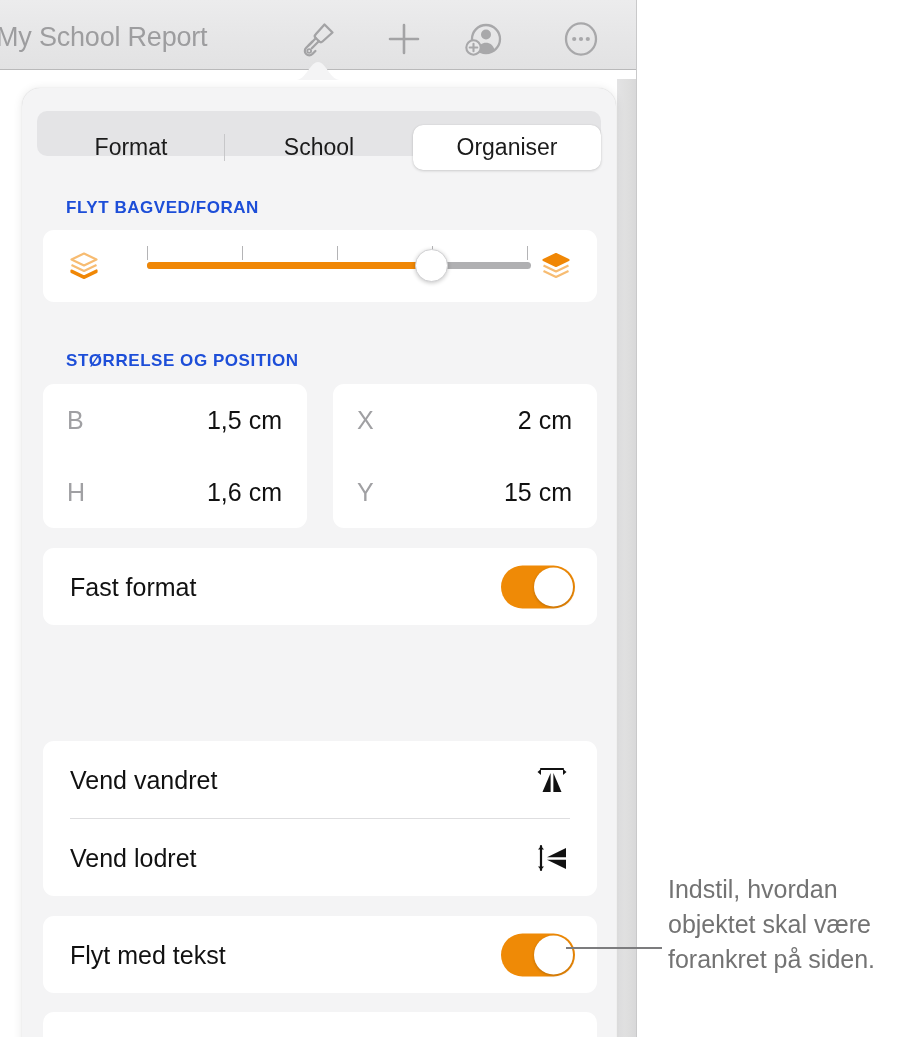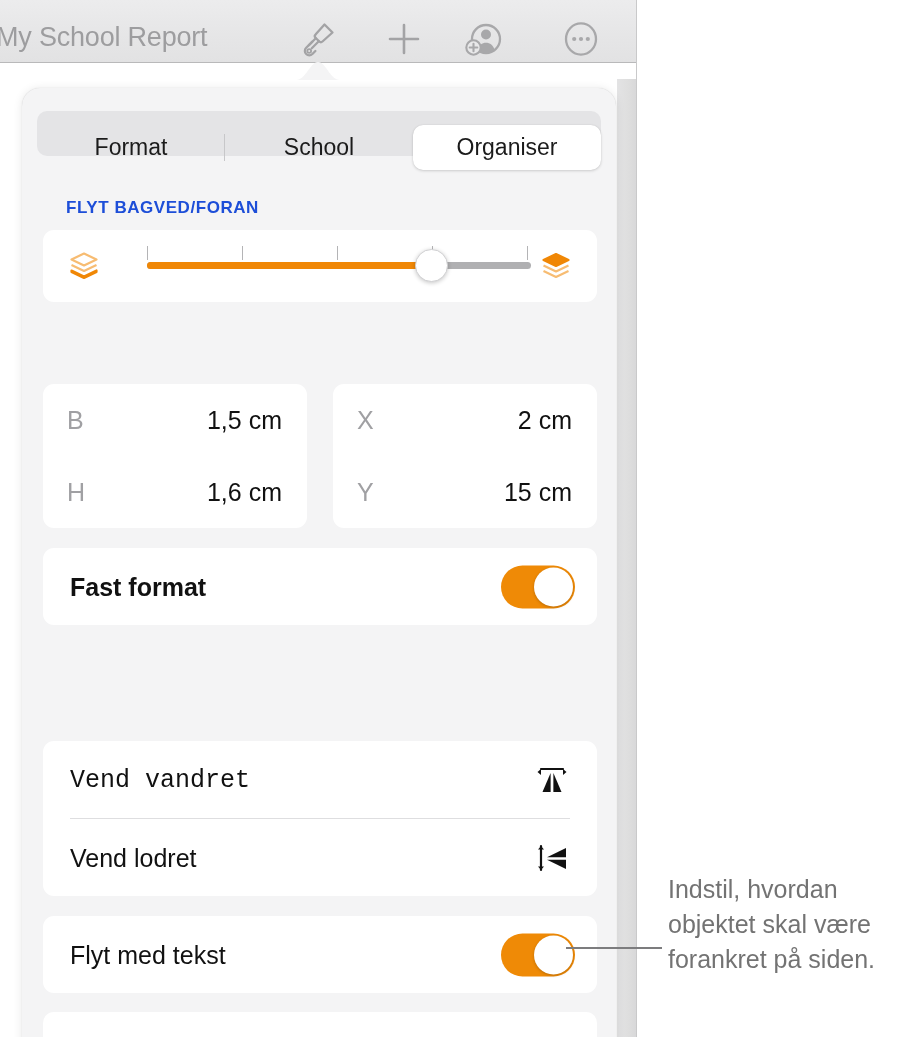--- a/index.html
+++ b/index.html
@@ -18,21 +18,21 @@
     width: 920px;
     height: 1037px;
     background: #ffffff;
   }
 
   
   .toolbar {
     position: absolute;
     left: 0; top: 0;
     width: 637px;
-    height: 63px;
+    height: 70px;
     background: linear-gradient(180deg, #ececed 0%, #e6e6e7 55%, #e2e2e3 100%);
     border-bottom: 1px solid #b9b9ba;
   }
   .doc-title {
     position: absolute;
     left: -4px; top: 22px;
     font-size: 27px;
     color: #9d9d9f;
     letter-spacing: -0.2px;
     white-space: nowrap;
@@ -203,21 +203,21 @@
     position: absolute;
     right: 25px; top: 50%;
     transform: translateY(-50%);
     font-size: 25px;
     color: #111111;
     white-space: nowrap;
     margin-left: 19px;
   }
 
   
-  #card-fastformat { left: 21px; top: 460px; width: 554px; height: 77px; font-weight: bold; }
+  #card-fastformat { left: 21px; top: 460px; width: 554px; height: 77px; }
   #card-roter      { left: 21px; top: 556px; width: 554px; height: 77px; }
   #card-flip       { left: 21px; top: 653px; width: 554px; height: 155px; }
   #card-movetext   { left: 21px; top: 828px; width: 554px; height: 77px; text-align: right; }
   #card-bottom     { left: 21px; top: 924px; width: 554px; height: 86px; }
   .row-label {
     position: absolute;
     left: 27px; top: 50%;
     transform: translateY(-50%);
     font-size: 25px;
     color: #111111;
@@ -258,21 +258,21 @@
   .chev {
     position: absolute;
     right: 20px; top: 50%;
     transform: translateY(-50%);
     width: 22px; height: 34px;
     display: flex; align-items: center; justify-content: center;
   }
 
   
   .flip-row { position: absolute; left: 0; width: 554px; height: 77px; }
-  .flip-row.r1 { top: 0; font-family: Liberation Mono, monospace; }
+  .flip-row.r1 { top: 0; }
   .flip-row.r2 { top: 78px; text-decoration: underline; }
   .flip-sep {
     position: absolute;
     left: 27px; top: 77px;
     width: 500px; height: 1px;
     background: #dedee0;
   }
   .flip-ico {
     position: absolute;
     right: 25px; top: 50%;
@@ -393,20 +393,21 @@
 
       <div class="layer-ico" id="ico-front">
         <svg width="36" height="36" viewBox="0 0 36 36" fill="none">
           <path d="M18 5 L30.5 11 L18 17 L5.5 11 Z" fill="#f08705" stroke="#f08705" stroke-width="2.2" stroke-linejoin="round"></path>
           <path d="M5.5 16.5 L18 22.5 L30.5 16.5" stroke="#f7bc72" stroke-width="2.2" stroke-linejoin="round" fill="none"></path>
           <path d="M5.5 22 L18 28 L30.5 22" stroke="#f7bc72" stroke-width="2.2" stroke-linejoin="round" fill="none"></path>
         </svg>
       </div>
     </div>
 
+    <div class="sec-head" id="head-size">STØRRELSE OG POSITION</div>
 
     <div class="card" id="card-size">
       <div class="field-row r1">
         <span class="field-label">B</span>
         <span class="field-value">1,5 cm</span>
       </div>
       <div class="field-row r2">
         <span class="field-label">H</span>
         <span class="field-value">1,6 cm</span>
       </div>

